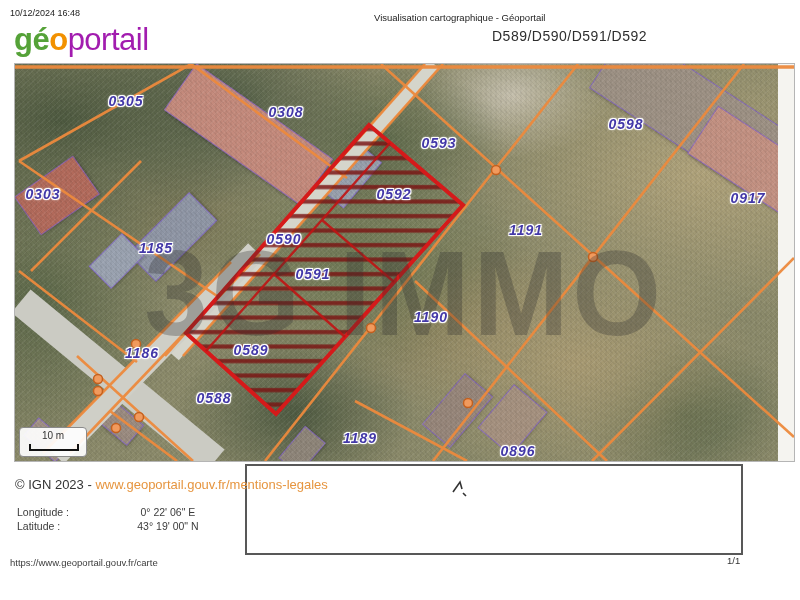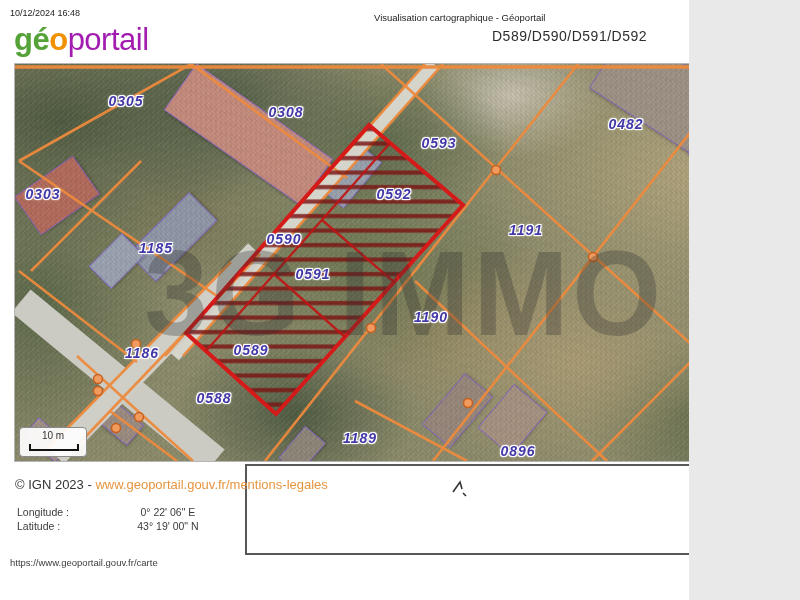--- a/index.html
+++ b/index.html
@@ -1,17 +1,17 @@
 <!DOCTYPE html>
 <html><head>
 <meta charset="utf-8">
 <style>
   html,body{margin:0;padding:0;background:#e9e9e9;}
-  .page{position:relative;width:652px;height:600px;background:#ffffff;overflow:hidden;
-        font-family:"Liberation Sans",sans-serif;padding-left:37px;}
+  .page{position:relative;width:800px;height:600px;background:#ffffff;overflow:hidden;
+        font-family:"Liberation Sans",sans-serif;}
   
   .timestamp{position:absolute;left:10px;top:8px;font-size:9px;color:#1c1c1c;}
   .doc-title{position:absolute;left:374px;top:12px;font-size:9.5px;color:#1c1c1c;}
   .logo{position:absolute;left:14px;top:22px;font-size:31px;font-weight:700;letter-spacing:-0.5px;}
   .logo .lg-geo{color:#55a238;}
   .logo .lg-o{color:#f29100;}
   .logo .lg-portail{color:#a21caf;font-weight:400;}
   .main-title{position:absolute;left:492px;top:28px;font-size:14px;color:#2e2e2e;letter-spacing:0.5px;}
   
   .map{position:absolute;left:14px;top:63px;width:779px;height:397px;overflow:hidden;
@@ -152,21 +152,21 @@
 
     <div id="parcel-labels">
         <div class="parcel-label" style="left: 111px; top: 37px; color: rgb(67, 56, 168);">0305</div>
         <div class="parcel-label" style="left: 271px; top: 48px; color: rgb(67, 56, 168);">0308</div>
         <div class="parcel-label" style="left: 28px; top: 130px; color: rgb(67, 56, 168);">0303</div>
         <div class="parcel-label" style="left: 141px; top: 184px; color: rgb(67, 56, 168);">1185</div>
         <div class="parcel-label" style="left: 424px; top: 79px; color: rgb(67, 56, 168);">0593</div>
         <div class="parcel-label" style="left: 379px; top: 130px; color: rgb(67, 56, 168);">0592</div>
         <div class="parcel-label" style="left: 269px; top: 175px; color: rgb(67, 56, 168);">0590</div>
         <div class="parcel-label" style="left: 298px; top: 210px; color: rgb(67, 56, 168);">0591</div>
-        <div class="parcel-label" style="left: 611px; top: 60px; color: rgb(67, 56, 168);">0482</div>
+        <div class="parcel-label" style="left: 611px; top: 60px; color: rgb(67, 56, 168);">0598</div>
         <div class="parcel-label" style="left: 733px; top: 134px; color: rgb(67, 56, 168);">0917</div>
         <div class="parcel-label" style="left: 511px; top: 166px; color: rgb(67, 56, 168);">1191</div>
         <div class="parcel-label" style="left: 416px; top: 253px; color: rgb(67, 56, 168);">1190</div>
         <div class="parcel-label" style="left: 127px; top: 289px; color: rgb(67, 56, 168);">1186</div>
         <div class="parcel-label" style="left: 236px; top: 286px; color: rgb(67, 56, 168);">0589</div>
         <div class="parcel-label" style="left: 199px; top: 334px; color: rgb(67, 56, 168);">0588</div>
         <div class="parcel-label" style="left: 345px; top: 374px; color: rgb(67, 56, 168);">1189</div>
         <div class="parcel-label" style="left: 503px; top: 387px; color: rgb(67, 56, 168);">0896</div>
       </div>
 

